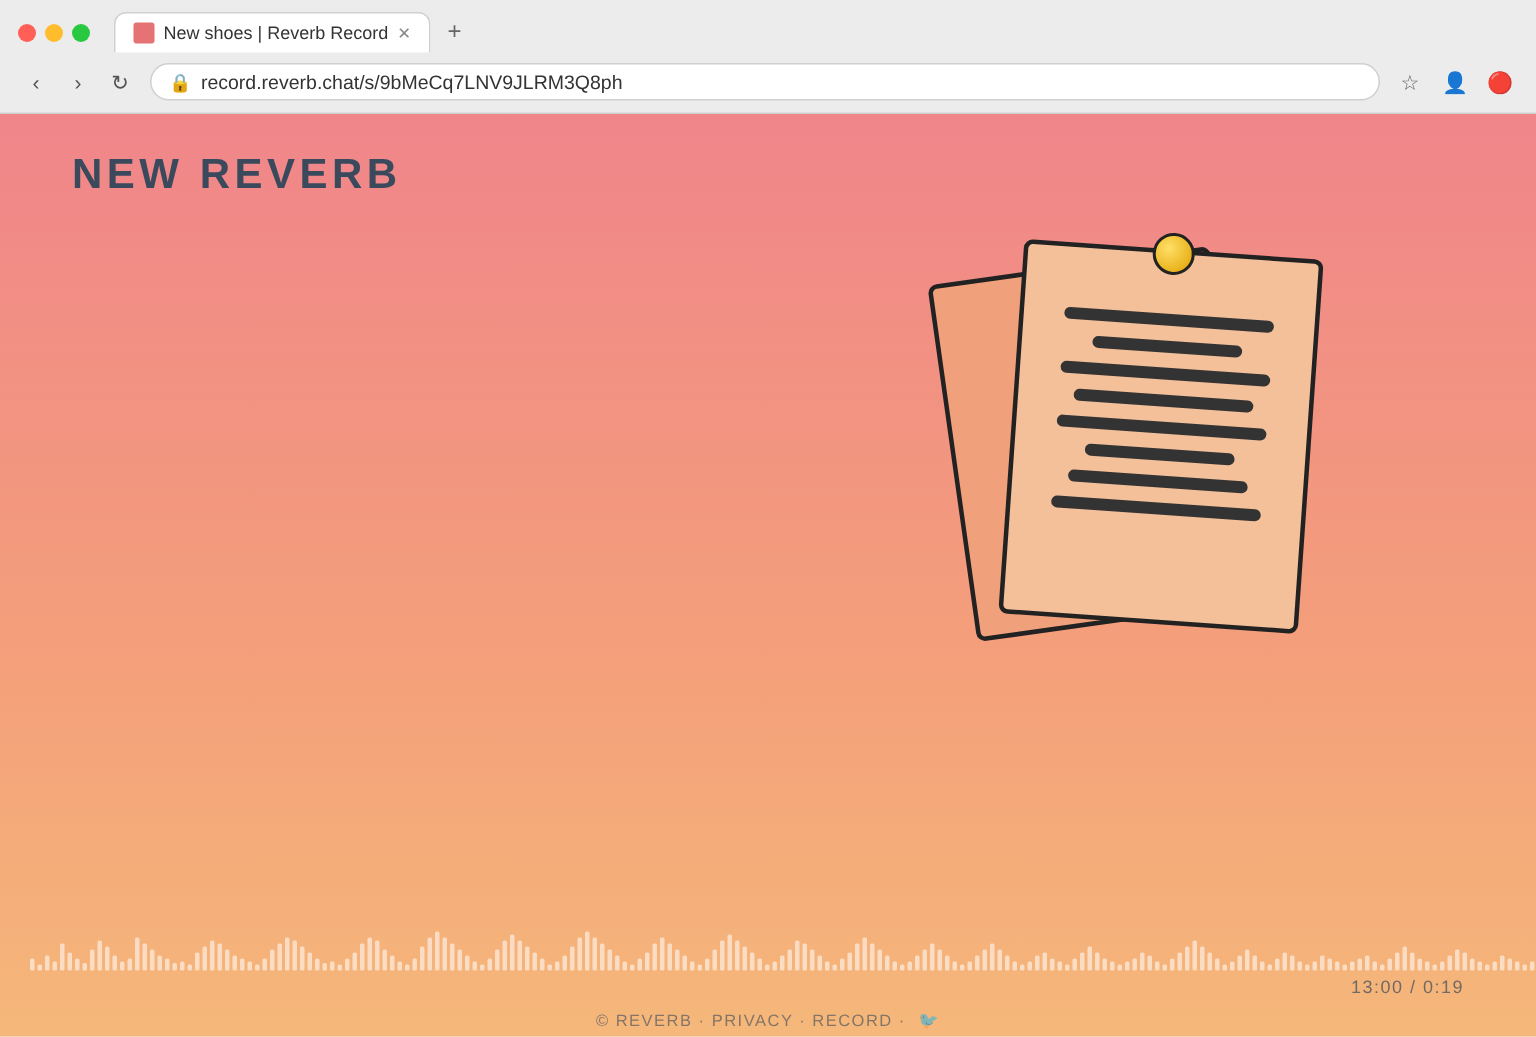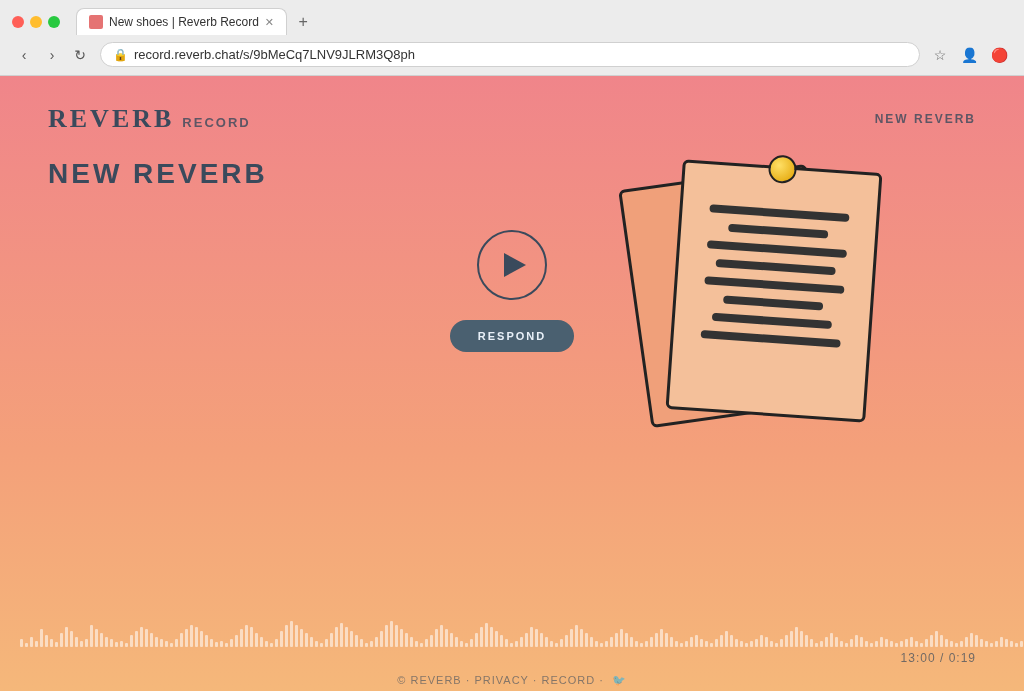--- a/index.html
+++ b/index.html
@@ -399,36 +399,23 @@
     <div class="browser-actions">
       <div class="browser-action-btn">☆</div>
       <div class="browser-action-btn">👤</div>
       <div class="browser-action-btn">🔴</div>
     </div>
   </div>
 </div>
 
 <div class="page-content">
 
-  <div class="page-header">
-    <div class="logo-area">
-      <span class="logo-reverb">REVERB</span>
-      <span class="logo-record">RECORD</span>
-    </div>
-    <a class="nav-new-reverb">NEW REVERB</a>
-  </div>
 
   <div class="page-title">NEW REVERB</div>
 
-  <div class="player-area">
-    <button class="play-button">
-      <div class="play-icon"></div>
-    </button>
-    <button class="respond-button">RESPOND</button>
-  </div>
 
   <div class="notepad-illustration">
 
     <div class="notepad-back"></div>
 
     <div class="notepad-front">
       <div class="notepad-pin"></div>
       <div class="notepad-line"></div>
       <div class="notepad-line short"></div>
       <div class="notepad-line"></div>

